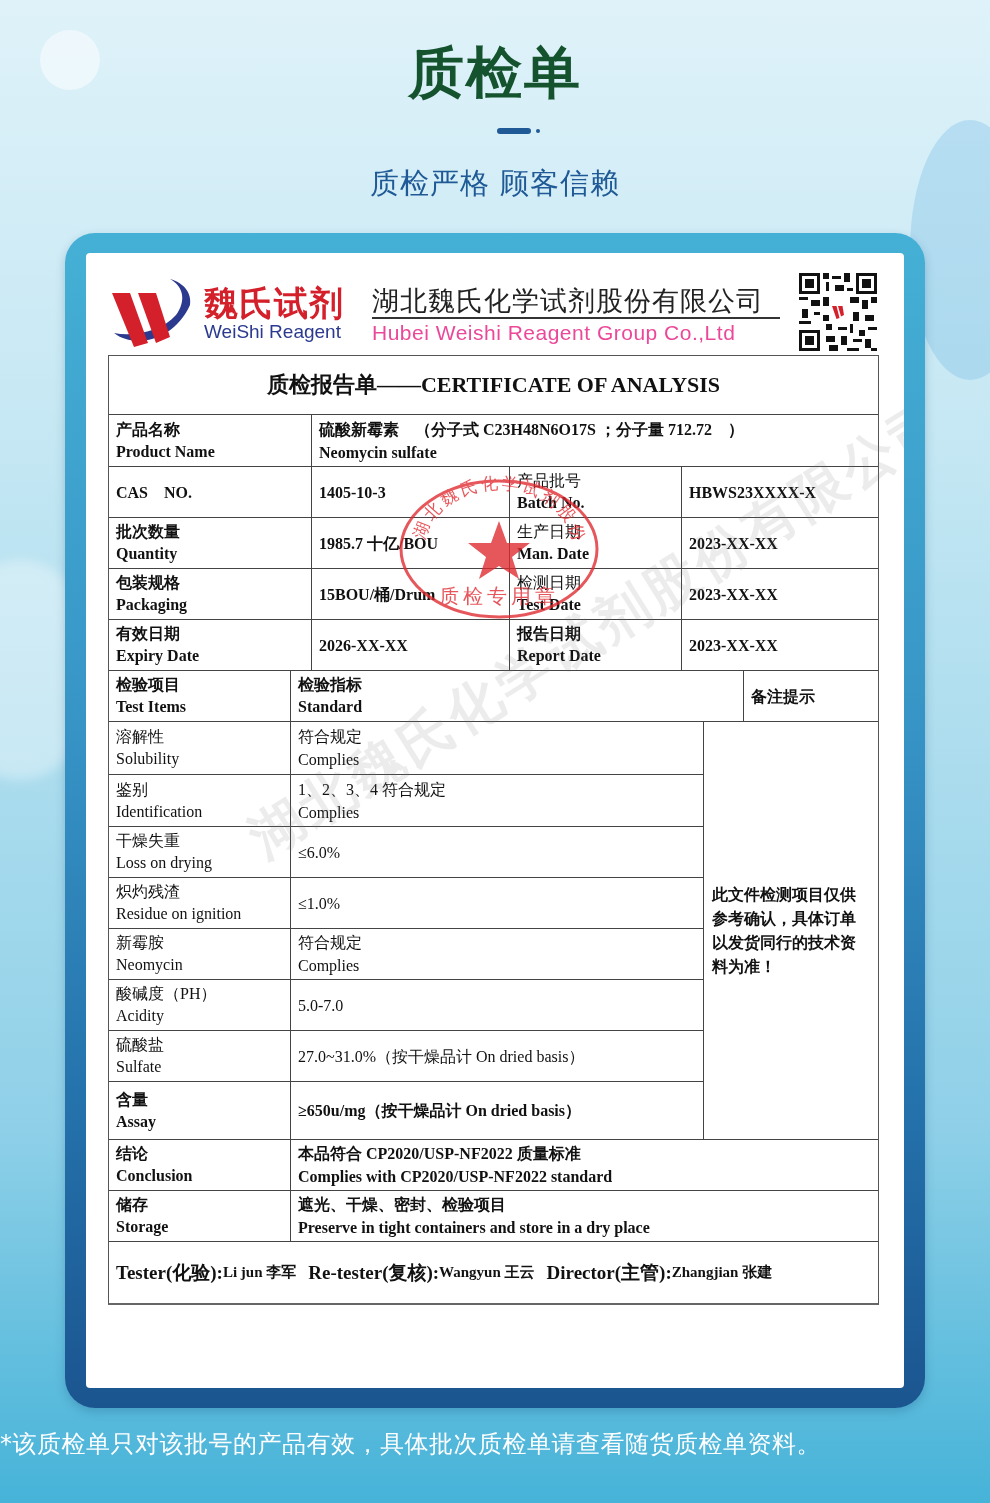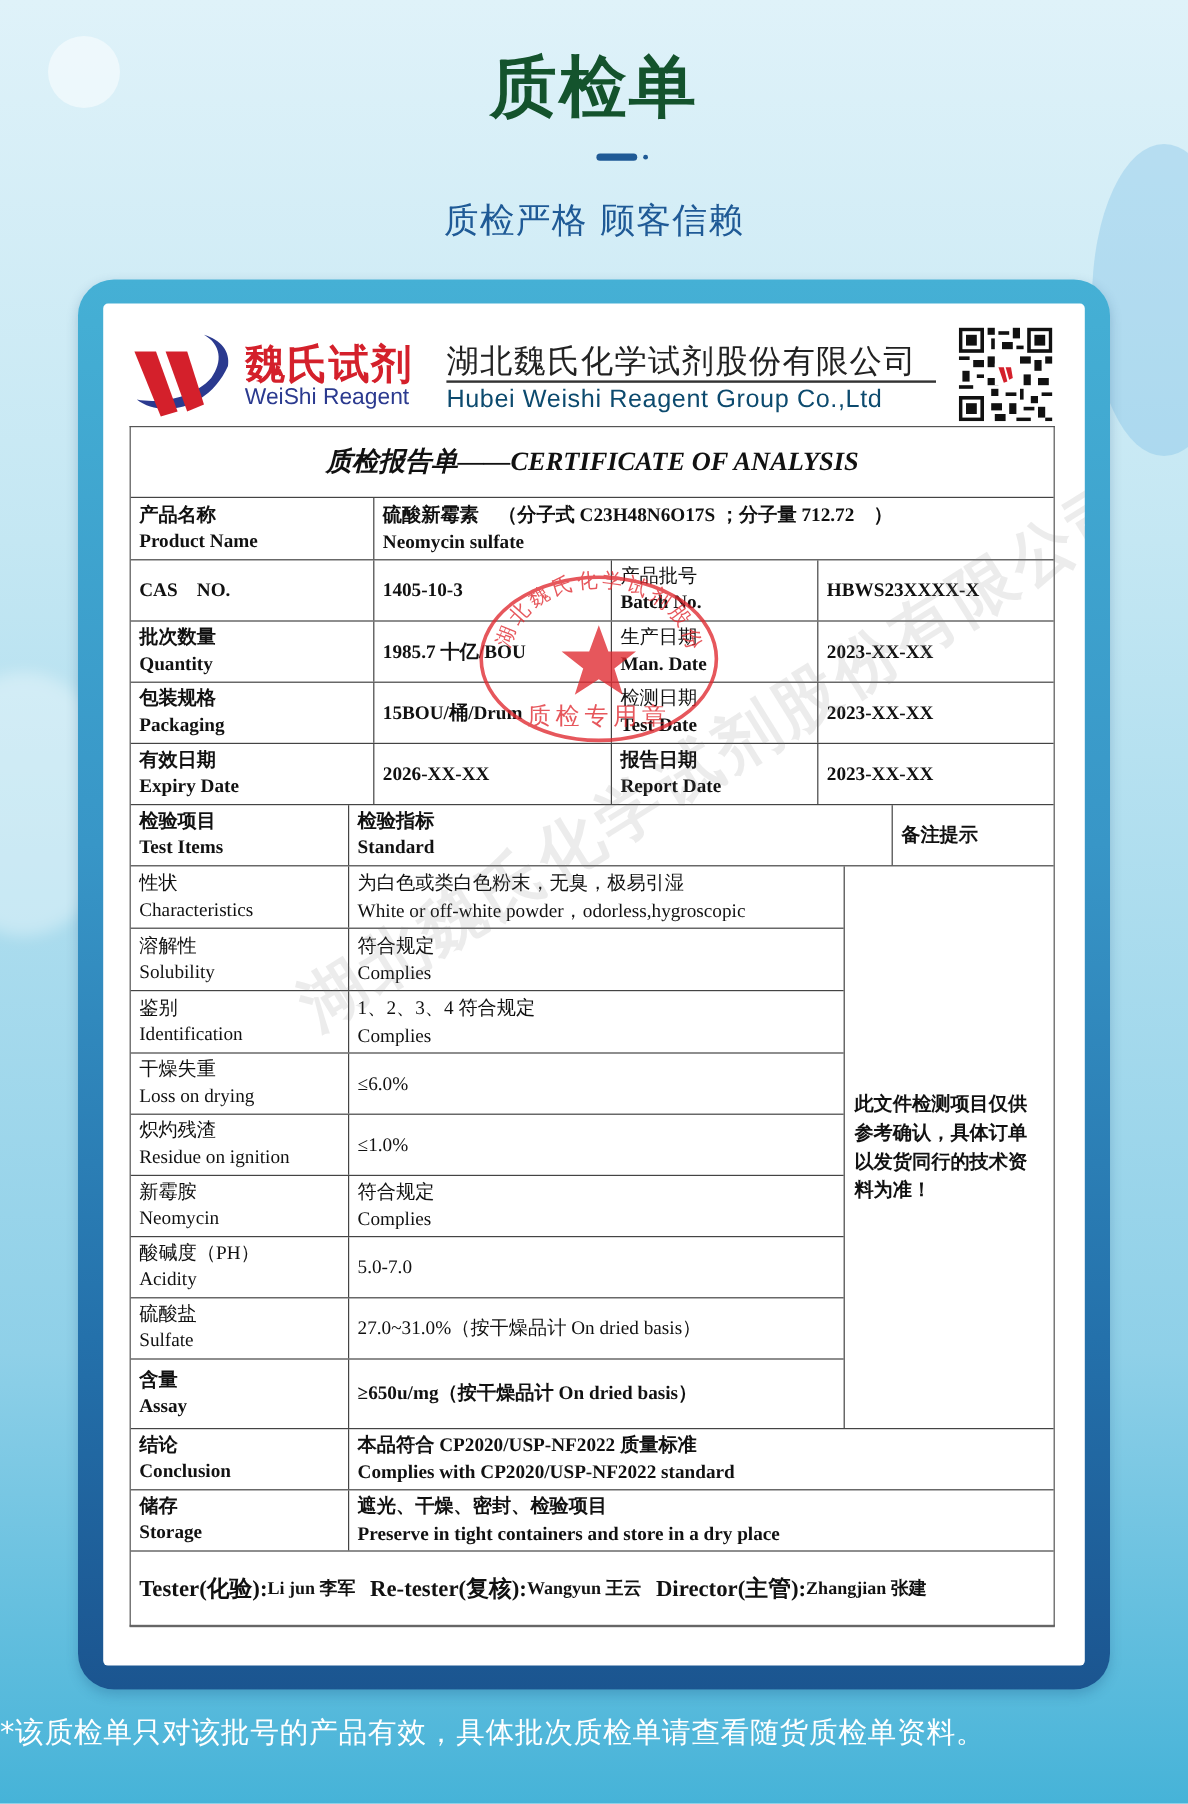--- a/index.html
+++ b/index.html
@@ -59,37 +59,37 @@
     font-family: "Liberation Sans", sans-serif;
   }
   .company-cn {
     position: absolute; left: 286px; top: 30px; font-size: 27px; color: #222;
     letter-spacing: 1px;
   }
   .company-rule {
     position: absolute; left: 286px; top: 64px; width: 408px; height: 2px; background: #333;
   }
   .company-en {
-    position: absolute; left: 286px; top: 68px; font-size: 21px; color: #0c4a6e;
+    position: absolute; left: 286px; top: 68px; font-size: 21px; color: #ec4899;
     font-family: "Liberation Sans", sans-serif; letter-spacing: 0.5px;
   }
   .qr { position: absolute; left: 713px; top: 20px; width: 78px; height: 78px; }
 
   
   .coa {
     position: absolute; left: 22px; top: 102px; width: 771px;
     border: 1.5px solid #555; border-bottom: 2px solid #666;
     font-family: "Liberation Serif", "DejaVu Serif", serif; color: #111;
   }
   .row { display: flex; border-top: 1px solid #444; }
   .row:first-child { border-top: none; }
   .cell { border-left: 1px solid #444; padding: 3px 7px; display: flex; flex-direction: column; justify-content: center; }
   .cell:first-child { border-left: none; }
   .title-row { height: 58px; justify-content: center; align-items: center; }
-  .title-text { font-size: 22px; font-weight: bold; text-align: center; width: 100%; font-style: italic; }
+  .title-text { font-size: 22px; font-weight: bold; text-align: center; width: 100%; }
   .b { font-weight: bold; }
   .t1 { font-size: 16px; line-height: 23px; }
   .lbl-cn { font-size: 16px; line-height: 22px; }
   .lbl-en { font-size: 16px; line-height: 22px; }
   .w-a { width: 202px; }
   .w-b { width: 198px; }
   .w-c { width: 172px; }
   .w-d { flex: 1; }
   .w-l { width: 181px; }
   .w-m { width: 413px; }
@@ -290,30 +290,20 @@
         <span class="lbl-cn b">检验指标</span>
         <span class="lbl-en b">Standard</span>
       </div>
       <div class="cell w-n">
         <span class="t1 b">备注提示</span>
       </div>
     </div>
 
     <div class="lower">
       <div class="lower-left">
-        <div class="row r51">
-          <div class="cell w-l">
-            <span class="lbl-cn">性状</span>
-            <span class="lbl-en">Characteristics</span>
-          </div>
-          <div class="cell w-d">
-            <span class="t1">为白色或类白色粉末，无臭，极易引湿</span>
-            <span class="t1">White or off-white powder，odorless,hygroscopic</span>
-          </div>
-        </div>
         <div class="row r52">
           <div class="cell w-l">
             <span class="lbl-cn">溶解性</span>
             <span class="lbl-en">Solubility</span>
           </div>
           <div class="cell w-d">
             <span class="t1">符合规定</span>
             <span class="t1">Complies</span>
           </div>
         </div>

